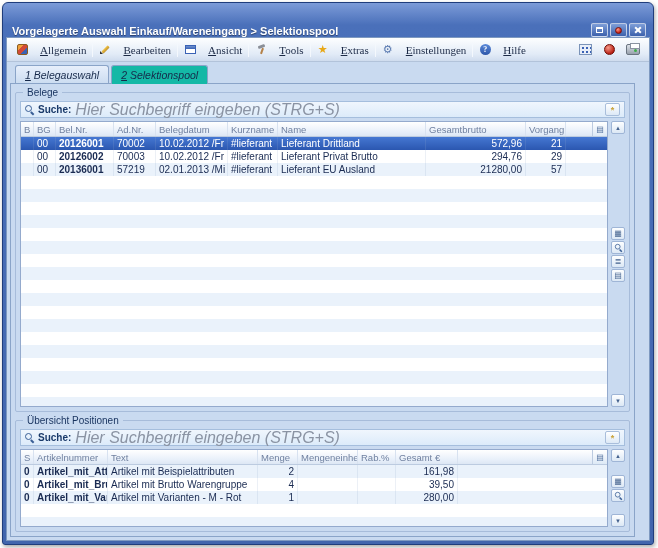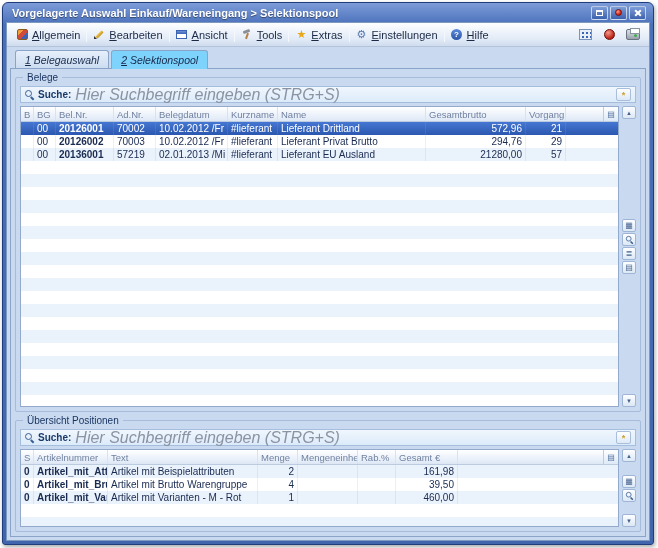--- a/index.html
+++ b/index.html
@@ -6,42 +6,42 @@
   html,body { width:658px; height:548px; overflow:hidden; background:#ffffff;
               font-family:"Liberation Sans", sans-serif; }
 
   
   .window { position:absolute; left:2px; top:2px; width:652px; height:543px;
     background:linear-gradient(180deg,#7c9bd8 0,#4a70ba 22px,#4165ad 100%);
     border:1px solid #1f3d7c; border-radius:6px 6px 3px 3px;
     box-shadow:1px 2px 4px rgba(0,0,0,.35);
     display:flex; flex-direction:column; padding:0 3px 3px 3px; }
 
-  .titlebar { height:19px; display:flex; align-items:center; padding:0 4px 0 6px;
+  .titlebar { height:34px; display:flex; align-items:flex-end; padding:0 4px 0 6px;
     color:#fff; font-size:11px; font-weight:bold; text-shadow:0 1px 1px rgba(0,0,0,.45); }
   .tb-controls { margin-left:auto; display:flex; gap:2px; }
   .winbtn { width:17px; height:14px; border:1px solid rgba(255,255,255,.65); border-radius:2px;
     background:linear-gradient(180deg,#7e9ed8,#3c61ac); display:flex; align-items:center;
     justify-content:center; cursor:pointer; }
   .ic-restore { width:7px; height:6px; border:1px solid #fff; border-top:2px solid #fff; background:transparent; }
   .ic-record { width:7px; height:7px; border-radius:50%;
     background:radial-gradient(circle at 35% 30%, #ff9a8a, #c41f12 70%); border:1px solid #7c1009; }
   .ic-x { position:relative; width:8px; height:8px; }
   .ic-x::before,.ic-x::after { content:""; position:absolute; left:3px; top:0; width:2px; height:8px; background:#fff; }
   .ic-x::before { transform:rotate(45deg); } .ic-x::after { transform:rotate(-45deg); }
 
   
   .app { flex:1; display:flex; flex-direction:column; background:#c9daf0;
     border:1px solid #7e99c0; overflow:hidden; min-height:0; }
 
   .menubar { height:24px; flex:0 0 24px; display:flex; align-items:center; padding:0 4px;
     background:linear-gradient(180deg,#fdfeff,#e2ebf7 70%,#cfdcee);
     border-bottom:1px solid #b2c3da; }
-  .menu-item { display:flex; align-items:center; gap:4px; padding:2px 5px; font-size:11px;
-    color:#1c2a46; border-radius:2px; cursor:pointer; white-space:nowrap; }
+  .menu-item { display:flex; align-items:center; gap:12px; padding:2px 5px; font-size:11px;
+    color:#1c2a46; border-radius:2px; cursor:pointer; white-space:nowrap;font-family:Liberation Serif, serif; }
   .menu-item .label { display:inline-block; }
   .menu-item .label::first-letter { text-decoration:underline; }
   .msep { width:1px; height:14px; background:#b9c8dc; border-right:1px solid #f4f8fd; margin:0 1px; }
 
   .mi { width:12px; height:12px; flex:0 0 12px; display:flex; align-items:center; justify-content:center; }
   .mi-app { width:11px; height:11px; border-radius:2px;
     background:linear-gradient(135deg,#f0a03a 0 32%,#d24a38 32% 66%,#3a62b5 66%); border:1px solid #8a5a20; }
   .pencil { position:relative; width:11px; height:11px; }
   .pencil::before { content:""; position:absolute; left:1px; top:4px; width:9px; height:3px;
     background:linear-gradient(#f3c64a,#c2922a); transform:rotate(-45deg); border-radius:1px; }
@@ -75,24 +75,24 @@
   .printer::after { content:""; position:absolute; right:2px; bottom:2px; width:3px; height:3px;
     background:#3fae4a; border-radius:50%; }
 
   
   .tabrow { height:21px; flex:0 0 21px; display:flex; align-items:flex-end; padding-left:8px; gap:2px;font-style:italic; }
   .tab { padding:3px 9px 2px 9px; font-size:10.5px; color:#16294a; cursor:pointer;
     background:linear-gradient(#e7effb,#ccddf1); border:1px solid #8aa4c8; border-bottom:none;
     border-radius:3px 3px 0 0; position:relative; }
   .tab .label { display:inline-block; }
   .tab .label::first-letter { text-decoration:underline; }
-  .tab.active { background:#7dd3fc; z-index:3; margin-bottom:-1px; padding-bottom:3px; }
-
-  
-  .page { flex:1; min-height:0; margin:0 3px 3px 3px; border:1px solid #8aa4c8;
+  .tab.active { background:#14b8a6; z-index:3; margin-bottom:-1px; padding-bottom:3px; }
+
+  
+  .page { flex:1; min-height:0; margin:0 14px 3px 3px; border:1px solid #8aa4c8;
     background:#c9daf0; display:flex; flex-direction:column; padding:8px 4px 4px 4px; gap:8px; }
   .groupbox { position:relative; border:1px solid #a7bcda; border-radius:2px;
     padding:8px 4px 4px 4px; display:flex; flex-direction:column; gap:3px; min-height:0; }
   .gb-belege { flex:1; }
   .gb-positionen { flex:0 0 112px; }
   .gb-label { position:absolute; top:-6px; left:7px; background:#c9daf0; padding:0 4px;
     font-size:10px; color:#17325e; line-height:11px; }
 
   .search-row { height:17px; flex:0 0 17px; display:flex; align-items:center; gap:4px;
     background:linear-gradient(#f0f6fd,#dcebfa); border:1px solid #a5bedd; padding:0 4px; }
@@ -383,21 +383,21 @@
                   <div class="td pb-ges num">39,50</div>
                   <div class="td td-fill"></div>
                 </div>
                 <div class="tr">
                   <div class="td pb-s bold">0</div>
                   <div class="td pb-art bold">Artikel_mit_Varianten</div>
                   <div class="td pb-text">Artikel mit Varianten - M - Rot</div>
                   <div class="td pb-menge num">1</div>
                   <div class="td pb-me"></div>
                   <div class="td pb-rab num"></div>
-                  <div class="td pb-ges num">460,00</div>
+                  <div class="td pb-ges num">280,00</div>
                   <div class="td td-fill"></div>
                 </div>
               <div class="filler"></div>
             </div>
           </div>
           <div class="vstrip">
             <div class="vbtn">
                 <span class="arr">▲</span>
               </div>
             <div class="vtrack"></div>

